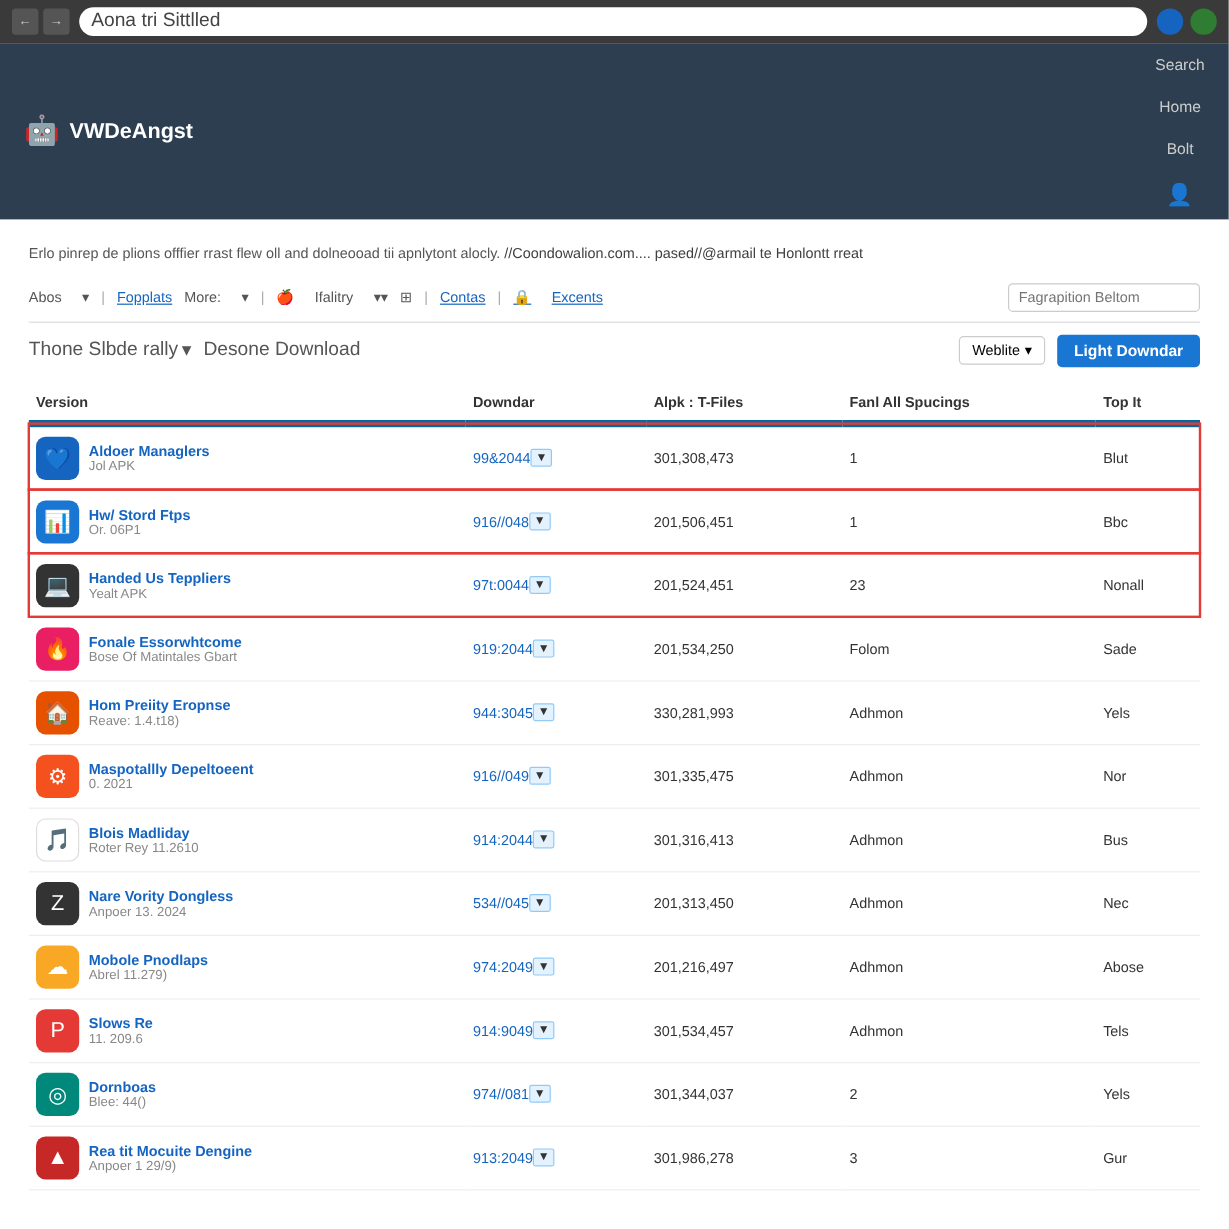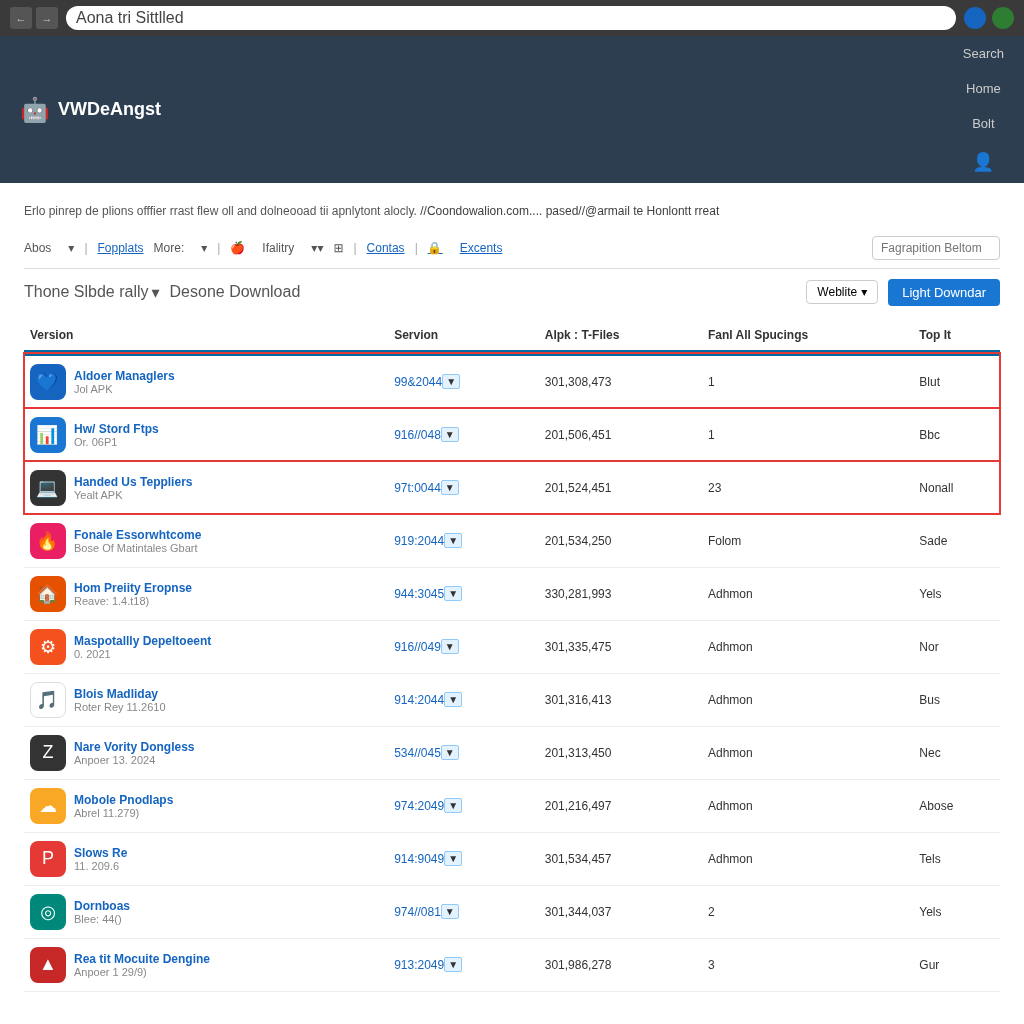--- a/index.html
+++ b/index.html
@@ -76,21 +76,21 @@
     }
     .toolbar-item.link { color: #1565c0; text-decoration: underline; }
     .toolbar-sep { color: #aaa; font-size: 12px; }
     .search-box {
       margin-left: auto;
       border: 1px solid #ccc;
       border-radius: 4px;
       padding: 4px 8px;
       font-size: 12px;
       color: #aaa;
-      width: 128px;
+      width: 160px;
     }
 
     
     .toolbar2 {
       display: flex;
       align-items: center;
       gap: 10px;
       margin-bottom: 14px;
     }
     .toolbar2-item { font-size: 16px; color: #555; cursor: pointer; display: flex; align-items: center; gap: 3px; }
@@ -105,21 +105,21 @@
       display: flex; align-items: center; gap: 4px;
     }
     .download-btn {
       background: #1976d2;
       color: #fff;
       border: none;
       border-radius: 4px;
       padding: 6px 14px;
       font-size: 13px;
       cursor: pointer;
-      font-weight: normal;
+      font-weight: bold;
     }
 
     
     .app-table { width: 100%; border-collapse: collapse; }
     .app-table th {
       text-align: left;
       font-weight: bold;
       font-size: 12px;
       color: #333;
       padding: 8px 6px;
@@ -236,21 +236,21 @@
       <span>Weblite</span>
       <span>▾</span>
     </button>
     <button class="download-btn">Light Downdar</button>
   </div>
 
   <table class="app-table">
     <thead>
       <tr>
         <th>Version</th>
-        <th>Servion</th>
+        <th>Downdar</th>
         <th>Alpk : T-Files</th>
         <th>Fanl All Spucings</th>
         <th>Top It</th>
       </tr>
     </thead>
     <tbody id="table-body">
     <tr style="outline: rgb(229, 57, 53) solid 2px; outline-offset: -1px;">
           <td>
     <div class="app-name-cell">
       <div class="app-icon icon-blue">💙</div>

